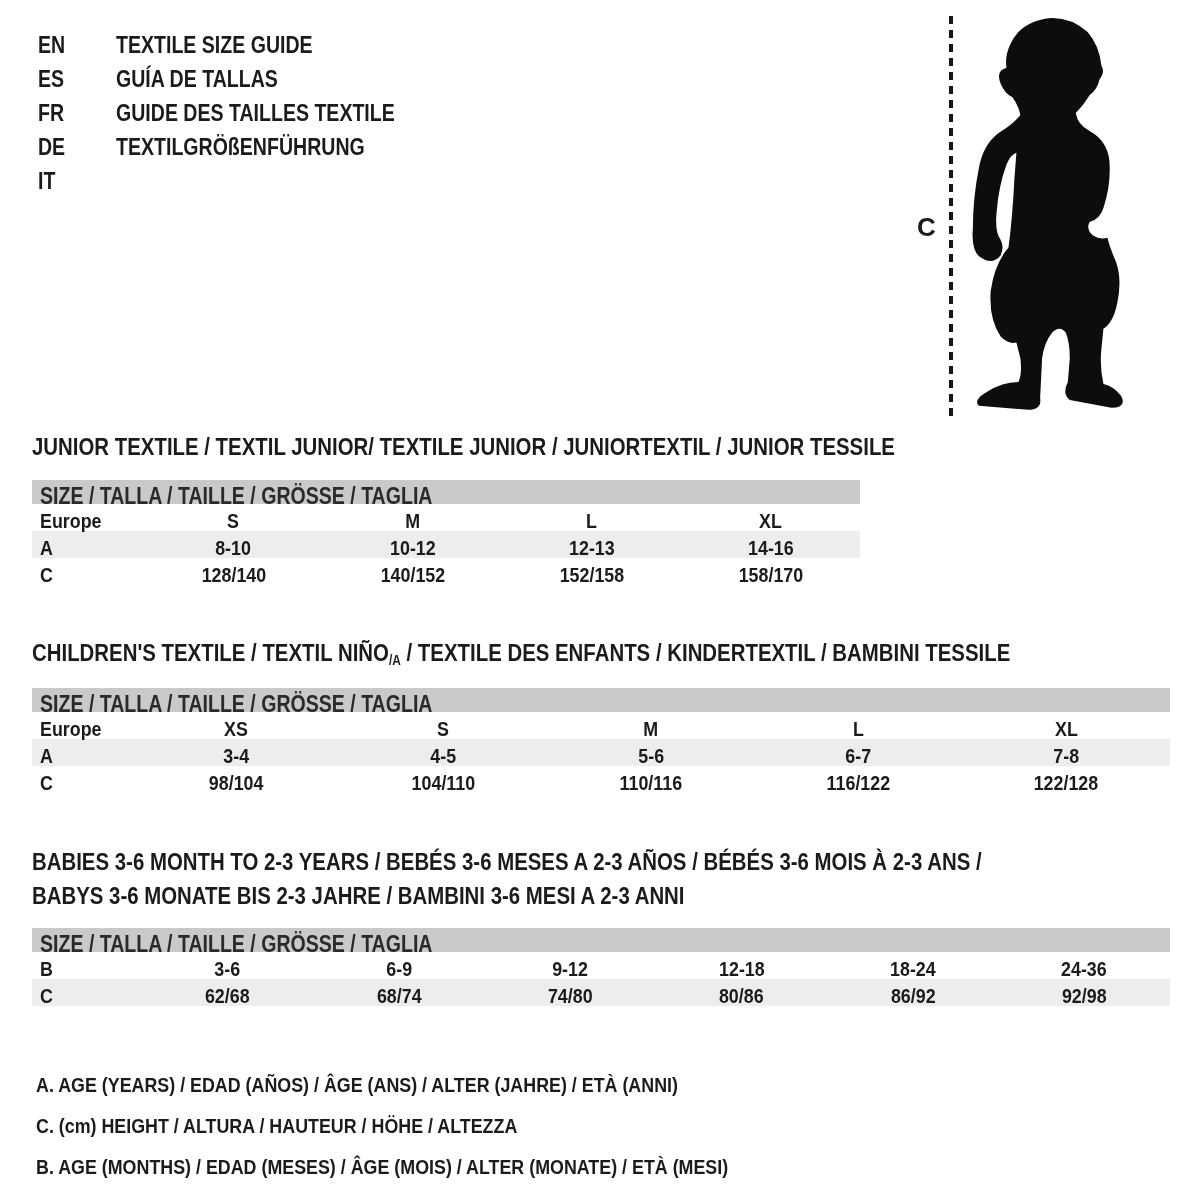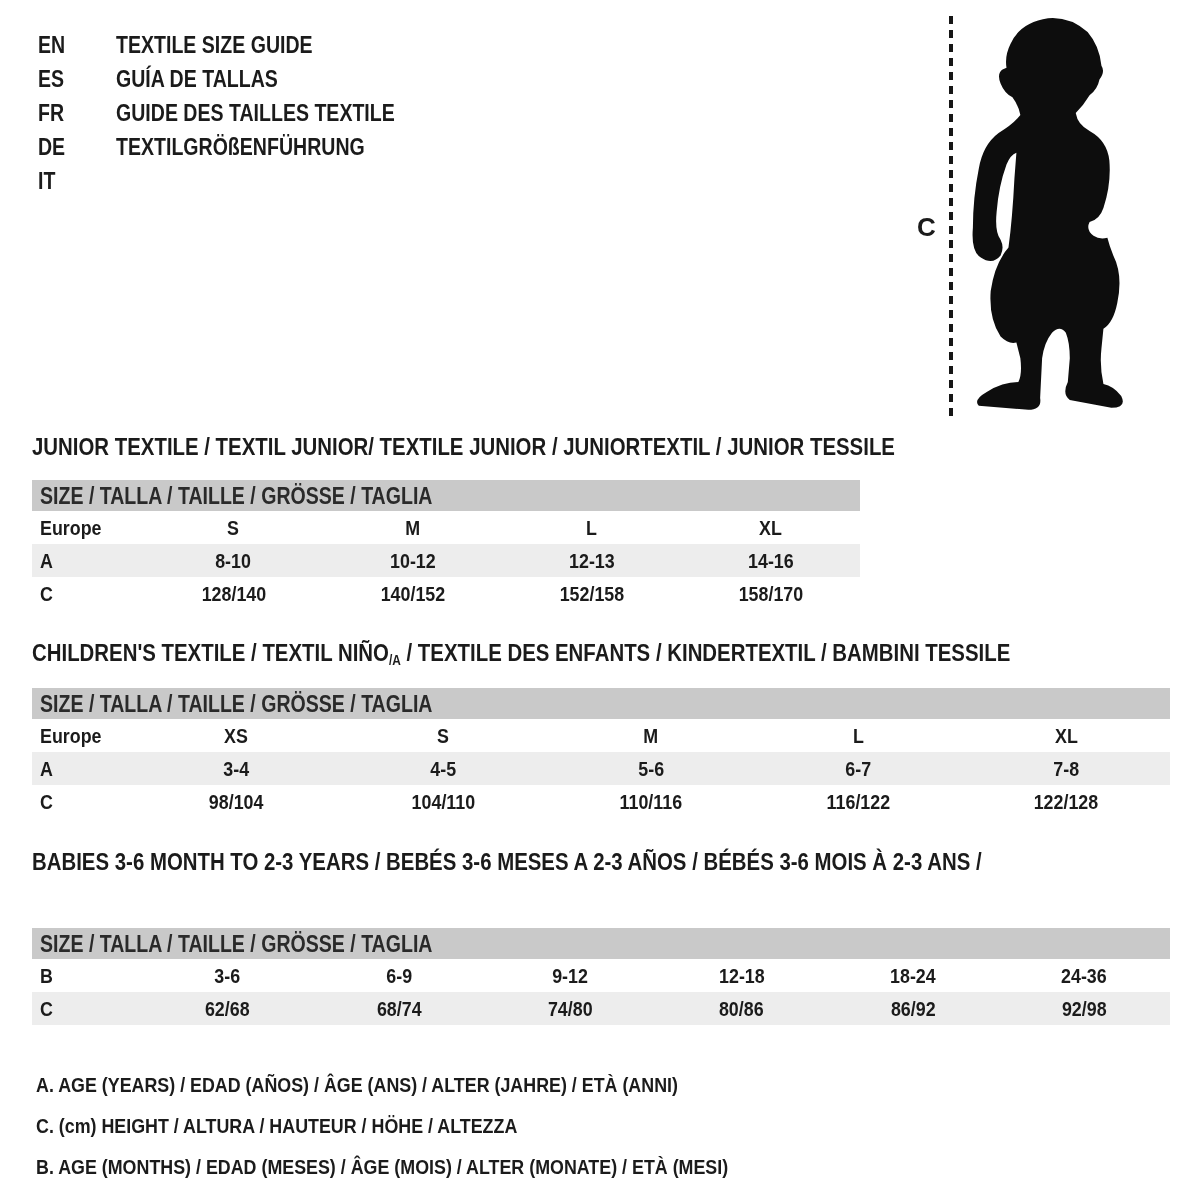--- a/index.html
+++ b/index.html
@@ -21,22 +21,22 @@
   .figure{left:905px;top:6px;width:295px;height:418px;}
   .dash-line{
     position:absolute;left:44px;top:10px;width:4px;height:402px;
     background:repeating-linear-gradient(to bottom,#161616 0px,#161616 8px,transparent 8px,transparent 14px);
   }
   .c-label{position:absolute;left:12px;top:206px;font-size:26px;}
   .silhouette{position:absolute;left:58px;top:2px;}
 
   
   .tbl-title{font-size:24px;}
-  .size-bar{height:31px;line-height:33px;background:#c9c9c9;padding-left:8px;font-size:23px;color:#2a2a2a;}
-  .grid-row{display:grid;height:33px;line-height:33px;align-items:center;font-size:21px;}
+  .size-bar{height:24px;line-height:33px;background:#c9c9c9;padding-left:8px;font-size:23px;color:#2a2a2a;}
+  .grid-row{display:grid;height:27px;line-height:33px;align-items:center;font-size:21px;}
   .grid-row.stripe{background:#ededed;}
   .grid-row .lbl{padding-left:8px;text-align:left;}
   .grid-row .c{text-align:center;}
   .junior-table{left:32px;top:480px;width:828px;}
   .junior-table .grid-row{grid-template-columns:112px repeat(4,1fr);}
   .children-table{left:32px;top:688px;width:1138px;}
   .children-table .grid-row{grid-template-columns:100px repeat(5,1fr);}
   .babies-table{left:32px;top:928px;width:1138px;}
   .babies-table .grid-row{grid-template-columns:110px repeat(6,1fr);}
   .title-junior{left:32px;top:433px;}
@@ -147,20 +147,21 @@
     <span class="c"><span class="cxc">98/104</span></span>
     <span class="c"><span class="cxc">104/110</span></span>
     <span class="c"><span class="cxc">110/116</span></span>
     <span class="c"><span class="cxc">116/122</span></span>
     <span class="c"><span class="cxc">122/128</span></span>
   </div>
 </div>
 
 <div class="abs tbl-title title-babies">
   <div><span class="cx">BABIES 3-6 MONTH TO 2-3 YEARS / BEBÉS 3-6 MESES A 2-3 AÑOS / BÉBÉS 3-6 MOIS À 2-3 ANS /</span></div>
+  <div><span class="cx">BABYS 3-6 MONATE BIS 2-3 JAHRE / BAMBINI 3-6 MESI A 2-3 ANNI</span></div>
 </div>
 <div class="abs babies-table">
   <div class="size-bar"><span class="cx">SIZE / TALLA / TAILLE / GRÖSSE / TAGLIA</span></div>
   <div class="grid-row">
     <span class="lbl"><span class="cx">B</span></span>
     <span class="c"><span class="cxc">3-6</span></span>
     <span class="c"><span class="cxc">6-9</span></span>
     <span class="c"><span class="cxc">9-12</span></span>
     <span class="c"><span class="cxc">12-18</span></span>
     <span class="c"><span class="cxc">18-24</span></span>

